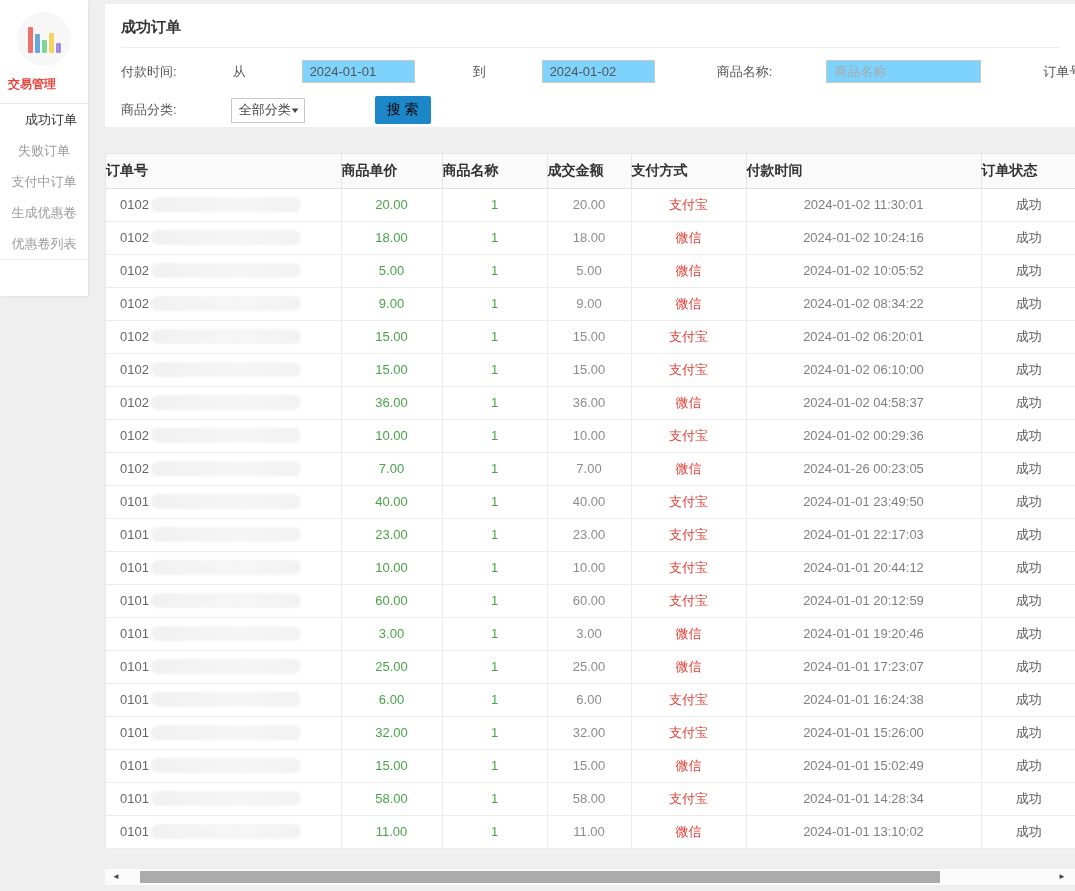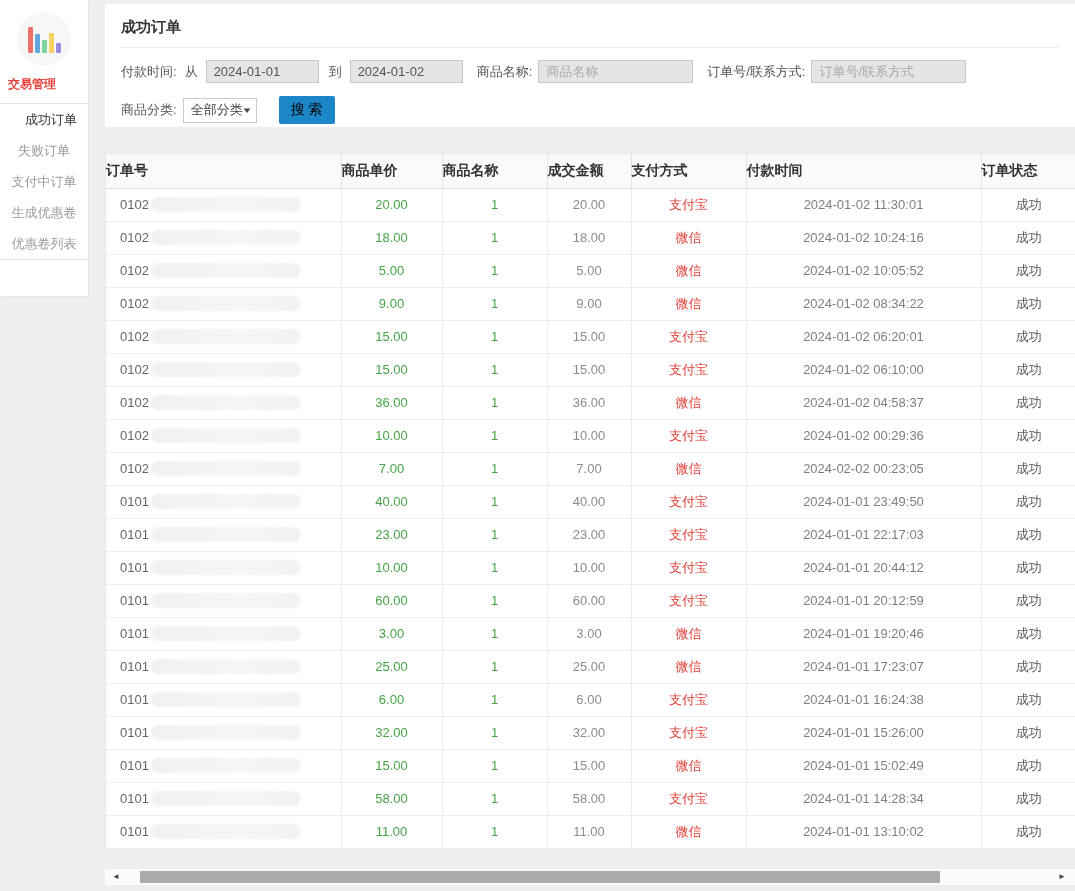--- a/index.html
+++ b/index.html
@@ -36,26 +36,26 @@
   }
   .menu-item.active { color:#333; text-align:right; padding-right:11px; }
 
   
   .panel-top {
     position:absolute; left:105px; top:4px; width:970px; height:123px;
     background:#fff;
   }
   .page-title { font-size:15px; font-weight:bold; color:#333; padding:14px 16px 0; }
   .title-divider { margin:10px 16px 0; border-bottom:1px solid #ececec; }
-  .filter-row { display:flex; align-items:center; margin:12px 0 0 16px; font-size:13px; color:#555; }
+  .filter-row { display:flex; align-items:center; margin:12px 0 0 16px; font-size:13px; color:#555;gap:48px; }
   .filter-row .lbl { margin-right:6px; white-space:nowrap; }
   .filter-row .word { margin:0 8px 0 2px; white-space:nowrap; }
   .inp {
     height:23px; border:1px solid #c9c9c9; padding:0 7px;
-    font-size:13px; color:#555; background:#e5e5e5; outline:none;
+    font-size:13px; color:#555; background:#7dd3fc; outline:none;
     font-family:inherit;
   }
   .inp::placeholder { color:#a9a9a9; }
   .inp-date { width:113px; }
   .inp-text { width:155px; }
   .gap-l { margin-left:14px; }
   .select-box {
     width:74px; height:25px; border:1px solid #c9c9c9;
     display:flex; align-items:center; justify-content:space-between;
     padding:0 5px 0 7px; font-size:13px; color:#444; cursor:pointer; background:#fff;
@@ -257,21 +257,21 @@
           <td class="pay">支付宝</td>
           <td class="time">2024-01-02 00:29:36</td>
           <td class="status">成功</td>
         </tr>
         <tr>
           <td class="col-order"><span>0102</span><span class="smudge"></span></td>
           <td class="price">7.00</td>
           <td class="qty">1</td>
           <td class="amount">7.00</td>
           <td class="pay">微信</td>
-          <td class="time">2024-02-02 00:23:05</td>
+          <td class="time">2024-01-26 00:23:05</td>
           <td class="status">成功</td>
         </tr>
         <tr>
           <td class="col-order"><span>0101</span><span class="smudge"></span></td>
           <td class="price">40.00</td>
           <td class="qty">1</td>
           <td class="amount">40.00</td>
           <td class="pay">支付宝</td>
           <td class="time">2024-01-01 23:49:50</td>
           <td class="status">成功</td>

